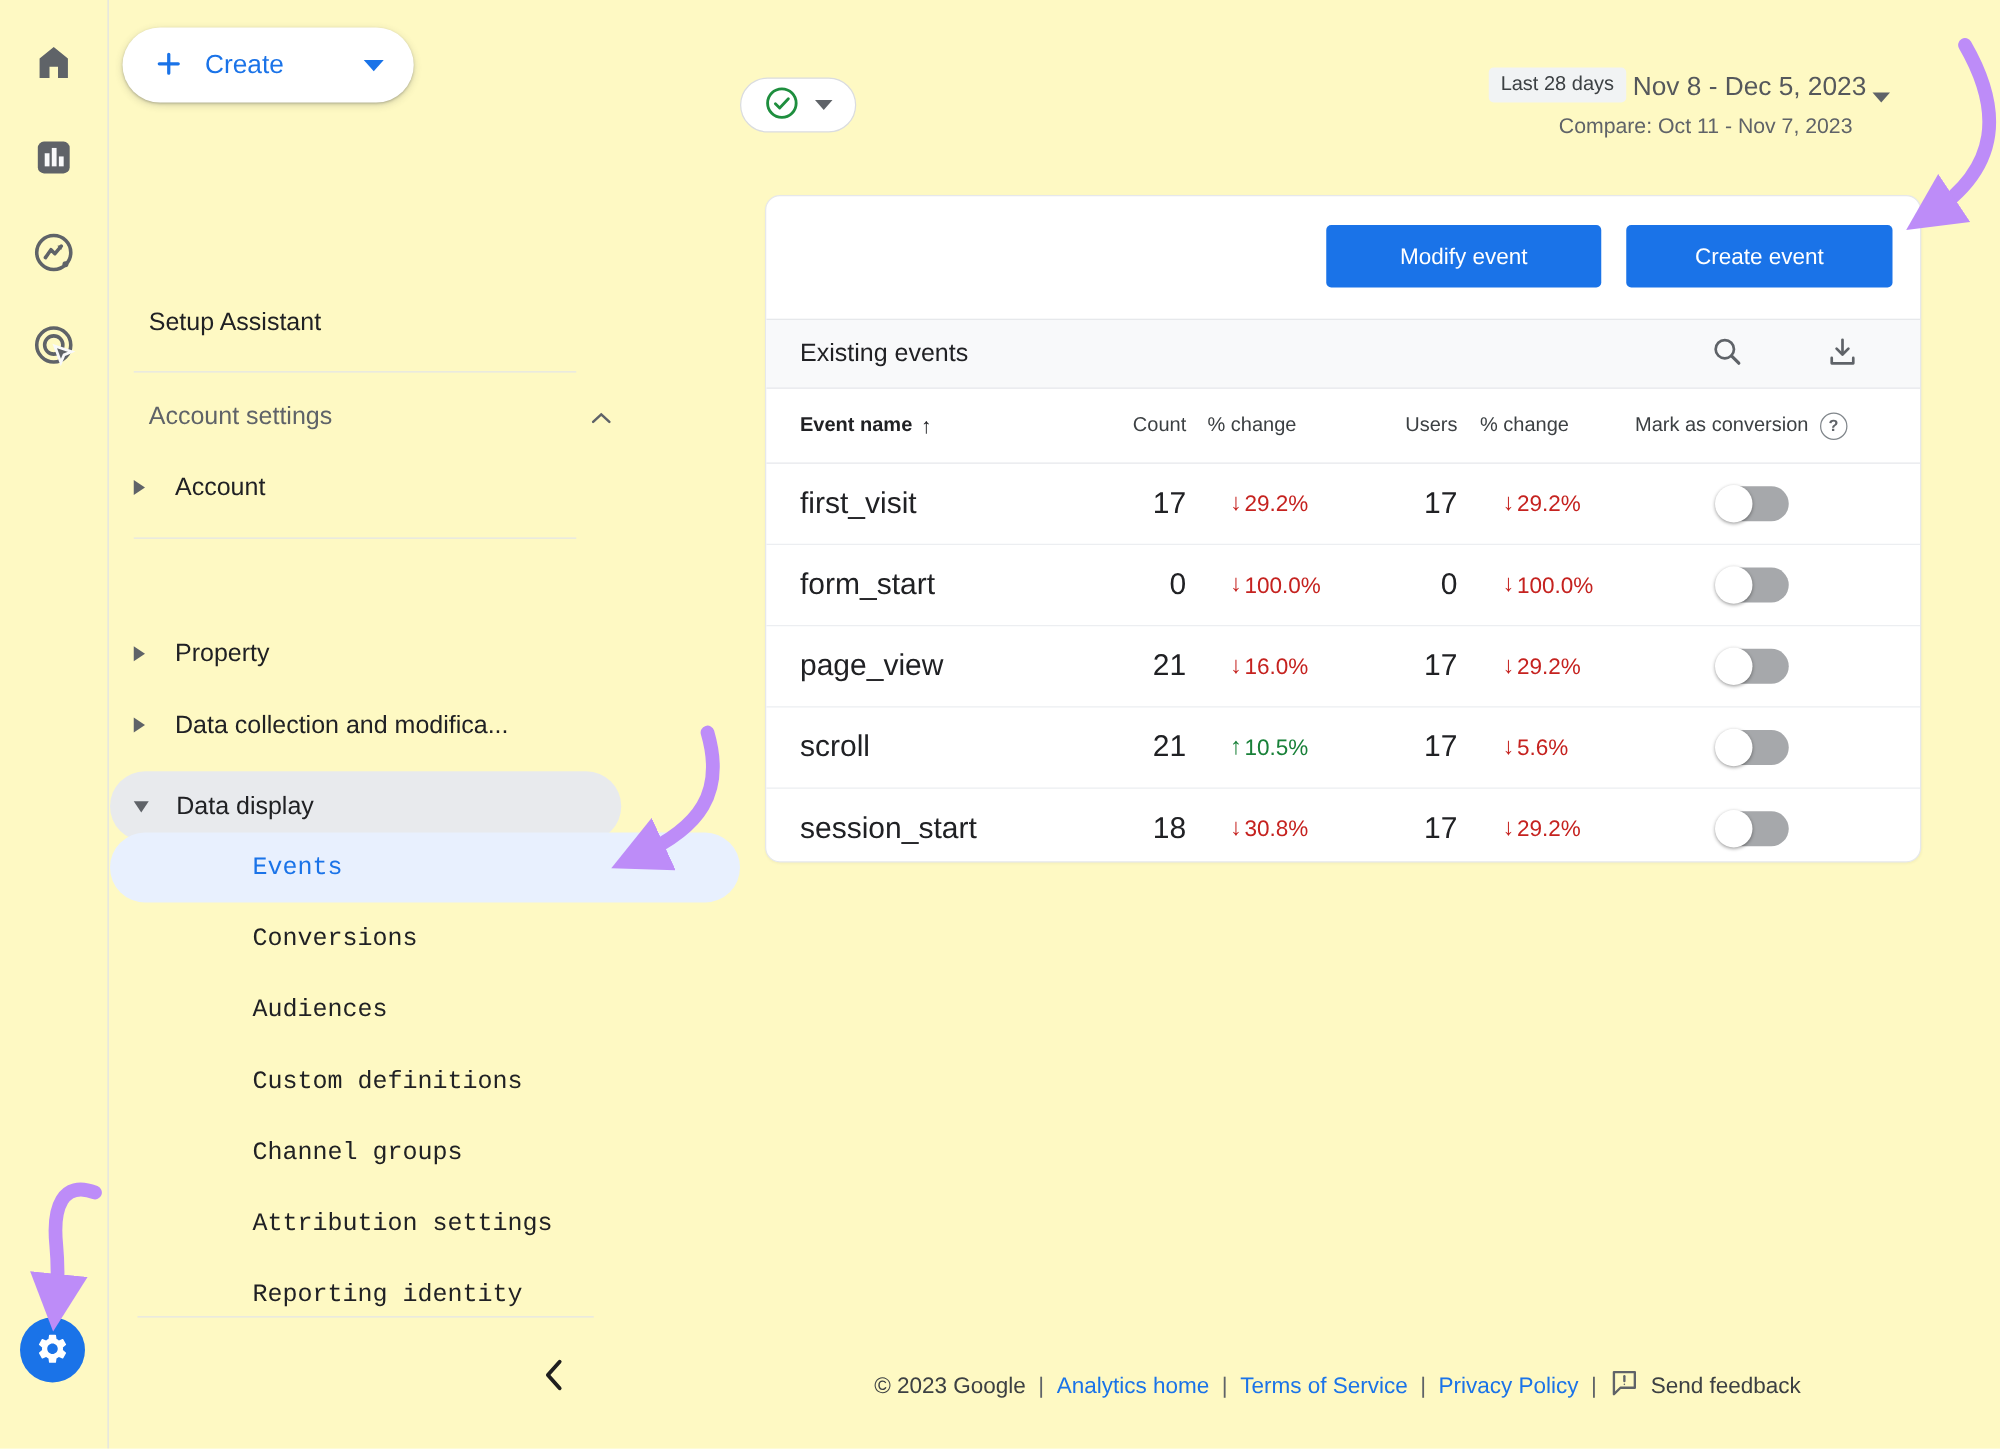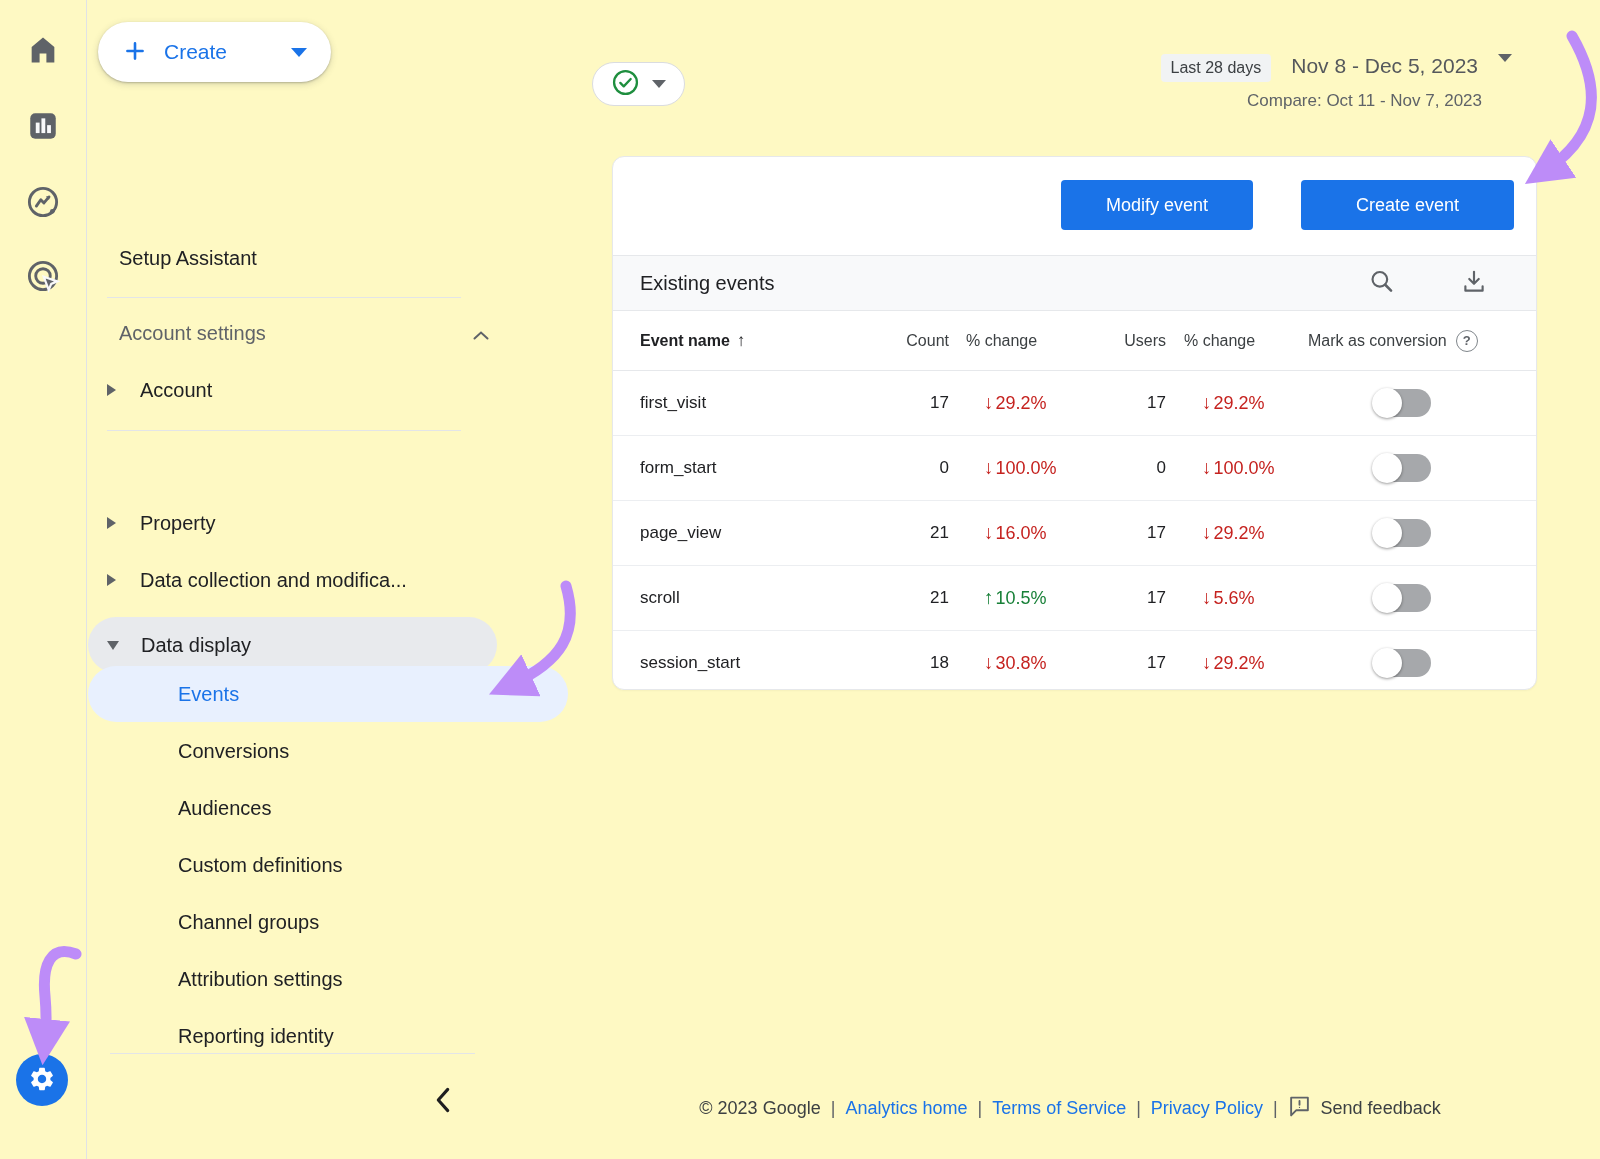--- a/index.html
+++ b/index.html
@@ -25,21 +25,21 @@
   .tri-down{width:0;height:0;border-left:8px solid transparent;border-right:8px solid transparent;border-top:9px solid #5f6368;}
   .tri-down.blue{border-top-color:#1a73e8;margin-left:auto;}
   .nav-item{position:absolute;left:2px;width:390px;height:36px;display:flex;align-items:center;
             font-size:20px;color:#202124;cursor:pointer;}
   .nav-sec{color:#5f6368;}
   .chev-up{margin-left:auto;margin-right:20px;}
   .caret-r{width:0;height:0;border-top:6px solid transparent;border-bottom:6px solid transparent;border-left:9px solid #5f6368;margin-right:24px;}
   .caret-d{width:0;height:0;border-left:6px solid transparent;border-right:6px solid transparent;border-top:9px solid #5f6368;margin-right:22px;}
   .pl1{padding-left:31px;}
   .pl-caret{padding-left:19px;}
-  .pl-child{padding-left:90px;}
+  .pl-child{padding-left:114px;font-family:Liberation Mono, monospace;}
   .pill{height:56px;border-radius:28px;}
   .si-admin{top:125px;}
   .si-myprefs{top:183px;}
   .si-setup{top:240px;}
   .sb-div{position:absolute;height:1px;background:#e3e5e8;}
   .div1{left:21px;width:354px;top:297px;}
   .sec-account{top:315px;}
   .si-account{top:372px;}
   .div2{left:21px;width:354px;top:430px;}
   .sec-property{top:437px;background:#f1f3f4;}
@@ -53,31 +53,31 @@
   .si-channelgroups{top:904px;}
   .si-attribution{top:961px;}
   .si-reporting{top:1018px;}
   .div3{left:24px;width:365px;top:1053px;}
   .collapse-btn{position:absolute;left:340px;top:1084px;width:34px;height:34px;background:none;border:none;cursor:pointer;color:#1f1f1f;}
 
   
   .status-pill{position:absolute;left:592px;top:62px;width:93px;height:44px;border-radius:22px;background:#fff;
                border:1px solid #dadce0;display:flex;align-items:center;justify-content:center;gap:13px;cursor:pointer;}
   .date-block{position:absolute;top:54px;right:88px;background:none;border:none;cursor:pointer;font-family:inherit;text-align:right;padding:0;}
-  .date-row{display:flex;align-items:flex-start;justify-content:flex-end;gap:20px;}
+  .date-row{display:flex;align-items:flex-end;justify-content:flex-end;gap:5px;}
   .range-chip{background:#f1f3f4;color:#3c4043;font-size:16px;font-weight:500;padding:5px 10px;border-radius:4px;}
   .range-text{font-size:21px;color:#55585c;font-weight:500;}
   .compare-text{font-size:17px;color:#5f6368;margin-top:9px;margin-right:30px;}
 
   
   .events-card{position:absolute;left:612px;top:156px;width:925px;height:534px;background:#fff;border-radius:12px;
                border:1px solid #e6e8eb;box-shadow:0 1px 2px rgba(0,0,0,.04);overflow:hidden;box-sizing:border-box;}
   .btn-blue{position:absolute;top:23px;height:50px;border:none;border-radius:4px;background:#1a73e8;color:#fff;
             font-size:18px;font-weight:500;font-family:inherit;cursor:pointer;}
-  .btn-modify{left:448px;width:192px;}
+  .btn-modify{left:448px;width:220px;}
   .btn-create{left:688px;width:213px;}
   .card-title-row{position:absolute;top:98px;left:0;right:0;height:56px;background:#f8f9fa;
                   border-top:1px solid #e6e8eb;border-bottom:1px solid #e6e8eb;display:flex;align-items:center;box-sizing:border-box;}
   .card-title{font-size:20px;color:#202124;font-weight:400;margin:0 0 0 27px;}
   .icon-btn{position:absolute;top:50%;transform:translateY(-50%);background:none;border:none;padding:0;cursor:pointer;color:#5f6368;}
   .search-btn{left:755px;}
   .download-btn{left:847px;}
   .table-header{position:absolute;top:154px;left:0;right:0;height:60px;border-bottom:1px solid #e6e8eb;
                 font-size:16px;color:#3c4043;box-sizing:border-box;}
   .hc{position:absolute;top:50%;transform:translateY(-50%);}
@@ -86,21 +86,21 @@
   .h-count{left:236px;width:100px;text-align:right;}
   .h-change1{left:353px;}
   .h-users{left:453px;width:100px;text-align:right;}
   .h-change2{left:571px;}
   .h-mark{left:695px;display:flex;align-items:center;gap:9px;}
   .help-circle{width:20px;height:20px;border:1.5px solid #80868b;border-radius:50%;color:#5f6368;font-size:13px;
                font-weight:700;display:flex;align-items:center;justify-content:center;cursor:pointer;}
   .table-body{position:absolute;top:214px;left:0;right:0;}
   .event-row{position:relative;height:64px;border-bottom:1px solid #eceef1;}
   .event-row:last-child{border-bottom:none;}
-  .cell{position:absolute;top:50%;transform:translateY(-50%);font-size:17px;color:#202124;}
+  .cell{position:absolute;top:50%;transform:translateY(-50%);font-size:24px;color:#202124;}
   .cell-name{left:27px;}
   .cell-count{left:236px;width:100px;text-align:right;}
   .cell-users{left:453px;width:100px;text-align:right;}
   .change{display:flex;align-items:center;gap:2px;font-size:18px;}
   .change-1{left:371px;}
   .change-2{left:589px;}
   .change .dir{font-weight:700;font-size:19px;}
   .change.down{color:#c5221f;}
   .change.up{color:#188038;}
   .toggle{left:760px;width:58px;height:28px;cursor:pointer;}

